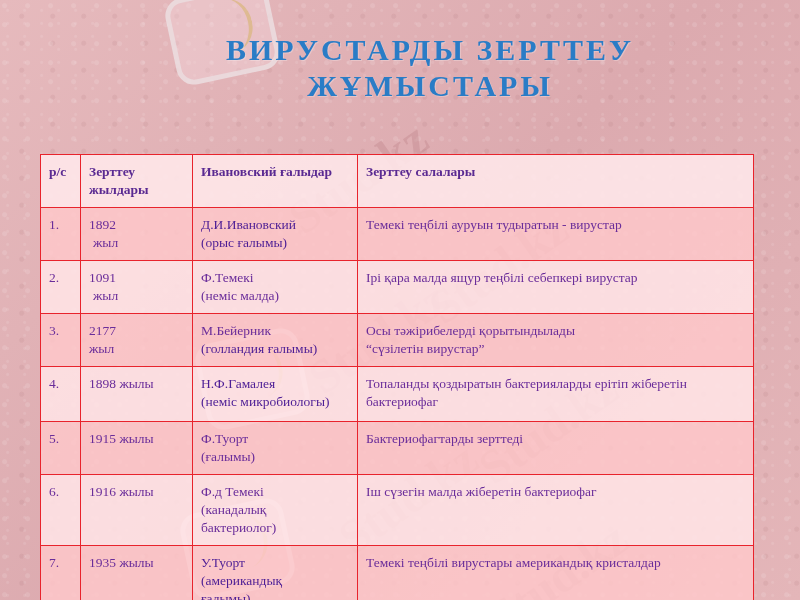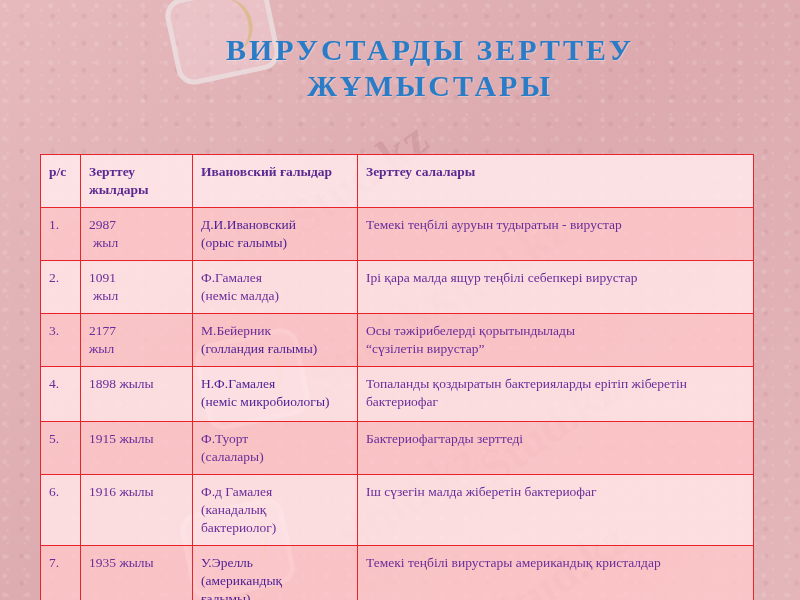--- a/index.html
+++ b/index.html
@@ -89,40 +89,40 @@
       <tr class="head">
     <th>р/с</th>
     <th>Зерттеу жылдары</th>
     <th>Ивановский ғалыдар</th>
     <th>Зерттеу салалары</th>
   </tr>
 
   <tr class="odd" style="height:45px">
     <td>1.</td>
     <td>
-          <div>2987</div>
+          <div>1892</div>
           <div class="indent">жыл</div>
         </td>
     <td class="faded">
           <div>Д.И.Ивановский</div>
           <div>(орыс ғалымы)</div>
         </td>
     <td>
           <div>Темекі теңбілі ауруын тудыратын  - вирустар</div>
         </td>
   </tr>
 
   <tr class="even" style="height:45px">
     <td>2.</td>
     <td>
           <div>1091</div>
           <div class="indent">жыл</div>
         </td>
     <td>
-          <div>Ф.Гамалея</div>
+          <div>Ф.Темекі</div>
           <div>(неміс малда)</div>
         </td>
     <td>
           <div>Ірі қара малда ящур теңбілі себепкері вирустар</div>
         </td>
   </tr>
 
   <tr class="odd" style="height:45px">
     <td>3.</td>
     <td>
@@ -154,49 +154,49 @@
         </td>
   </tr>
 
   <tr class="odd" style="height:45px">
     <td>5.</td>
     <td>
           <div>1915 жылы</div>
         </td>
     <td>
           <div>Ф.Туорт</div>
-          <div>(салалары)</div>
+          <div>(ғалымы)</div>
         </td>
     <td>
           <div>Бактериофагтарды зерттеді</div>
         </td>
   </tr>
 
   <tr class="even" style="height:63px">
     <td>6.</td>
     <td>
           <div>1916 жылы</div>
         </td>
     <td>
-          <div>Ф.д Гамалея</div>
+          <div>Ф.д Темекі</div>
           <div>(канадалық</div>
           <div>бактериолог)</div>
         </td>
     <td>
           <div>Іш сүзегін малда жіберетін бактериофаг</div>
         </td>
   </tr>
 
   <tr class="odd" style="height:66px">
     <td>7.</td>
     <td>
           <div>1935 жылы</div>
         </td>
     <td class="faded">
-          <div>У.Эрелль</div>
+          <div>У.Туорт</div>
           <div>(американдық</div>
           <div>ғалымы)</div>
         </td>
     <td>
           <div>Темекі теңбілі вирустары американдық кристалдар</div>
         </td>
   </tr>
 </tbody>
   </table>
 

